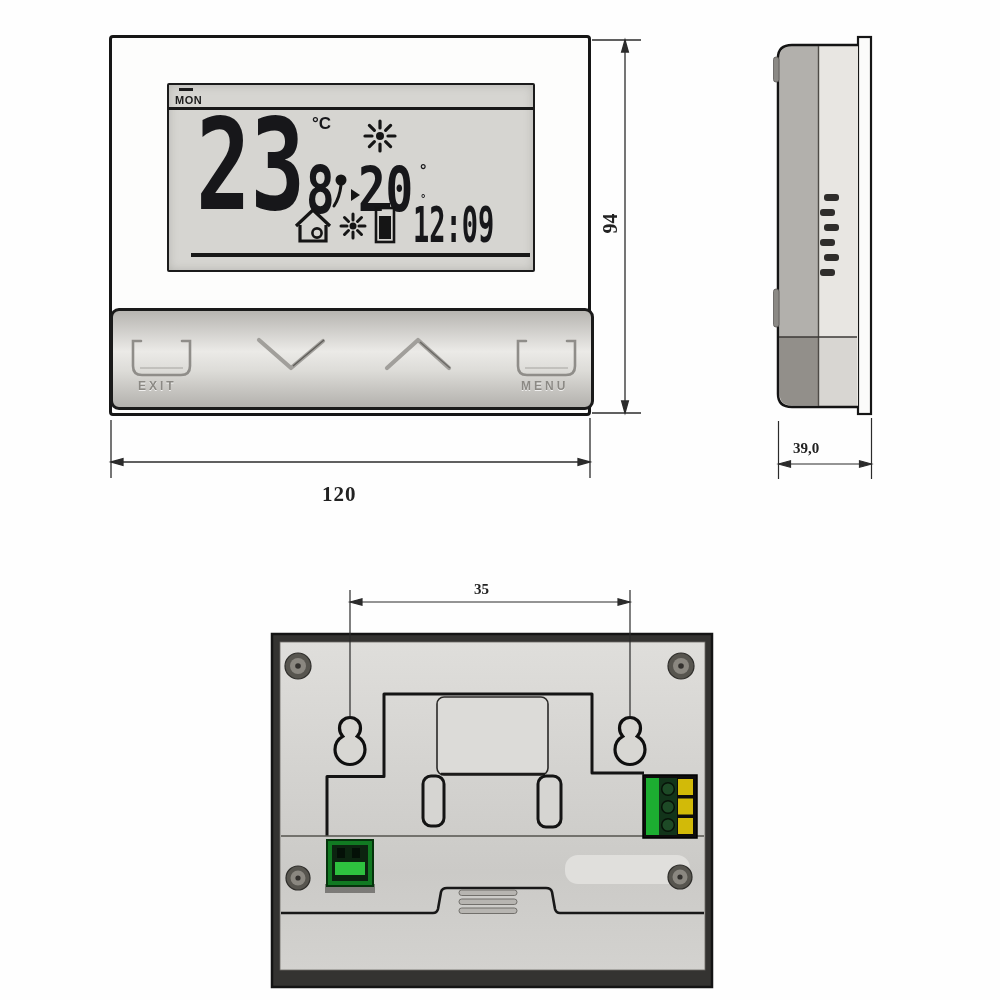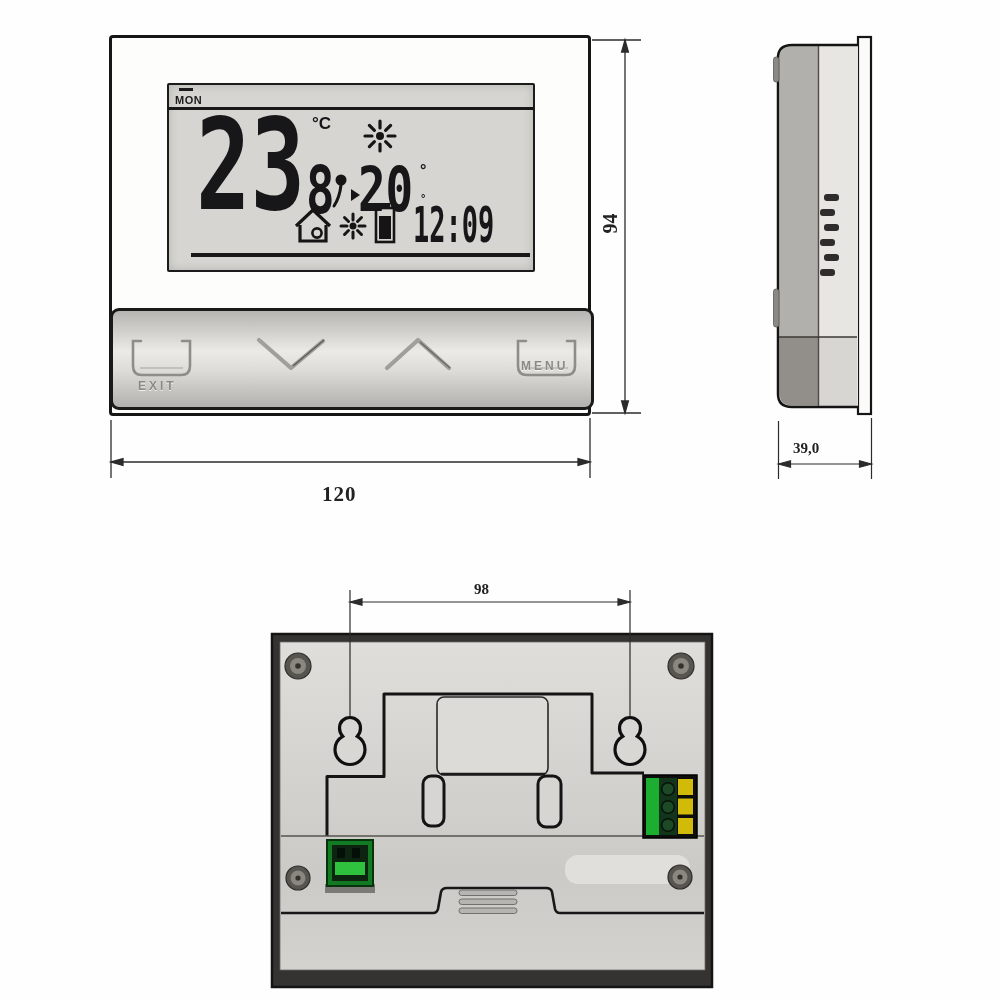--- a/index.html
+++ b/index.html
@@ -27,21 +27,21 @@
   #deg-top{left:420px;top:162px;font-size:16px;font-weight:bold;color:#17171a;}
   #deg-bottom{left:421px;top:192px;font-size:11px;font-weight:bold;color:#17171a;}
 
   
   #button-bar{left:110px;top:308px;width:484px;height:102px;border:3px solid #1a1a1a;
     border-radius:9px;box-sizing:border-box;
     background:linear-gradient(180deg,#b7b5b1 0%,#ebeae7 42%,#dddcd8 62%,#b3b1ad 100%);}
   .btn-label{font-size:12px;font-weight:bold;letter-spacing:3px;color:#8b8984;
     text-shadow:0 .5px 0 rgba(255,255,255,.75);}
   #exit-label{left:138px;top:379px;}
-  #menu-label{left:521px;top:359px;}
+  #menu-label{left:521px;top:379px;}
 
   
   .dim-label{font-family:"Liberation Serif",serif;font-weight:700;color:#222;}
   #dim-120{left:322px;top:434px;font-size:21px;letter-spacing:1px;margin-top:48px;}
   #dim-94{left:600px;top:212px;font-size:20px;transform:rotate(-90deg);}
   #dim-238{left:793px;top:440px;font-size:15px;}
   #dim-78{left:474px;top:581px;font-size:15px;}
 </style>
 </head>
 <body>
@@ -271,15 +271,15 @@
     </g>
 
     <g stroke="#2b2b2b" stroke-width="1.2" fill="#2b2b2b">
       <line x1="350" y1="590" x2="350" y2="716"></line>
       <line x1="630" y1="590" x2="630" y2="716"></line>
       <line x1="350" y1="602" x2="630" y2="602"></line>
       <polygon points="350,602 362,598.8 362,605.2"></polygon>
       <polygon points="630,602 618,598.8 618,605.2"></polygon>
     </g>
   </svg>
-  <span class="abs dim-label" id="dim-78">98</span>
+  <span class="abs dim-label" id="dim-78">35</span>
 
 </div>
 
 </body></html>

